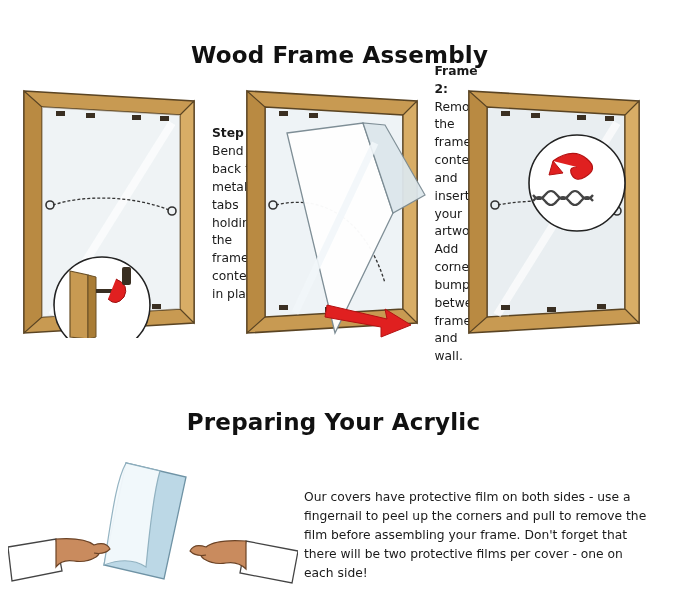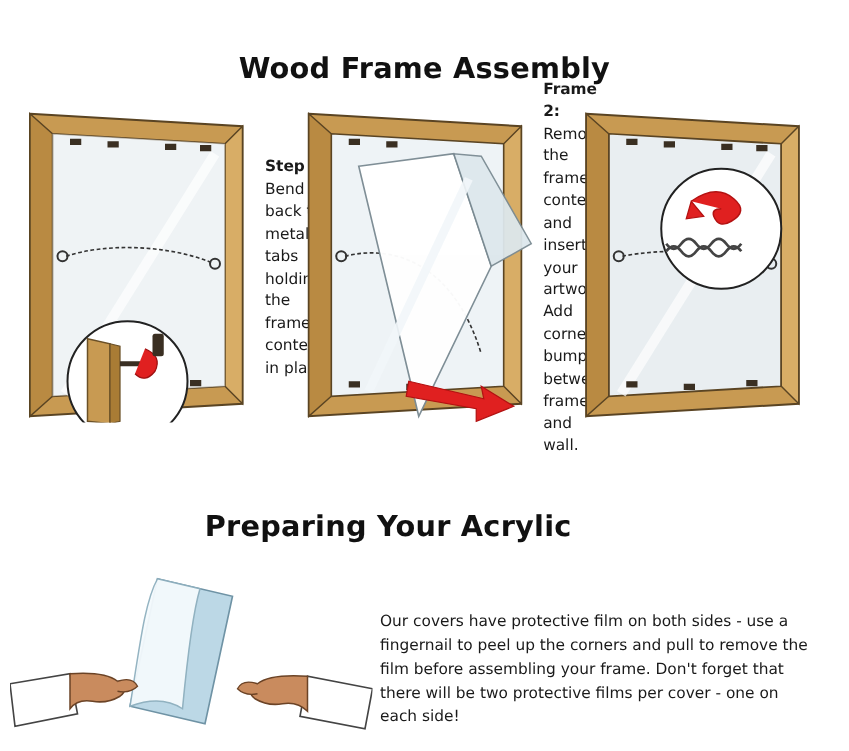--- a/index.html
+++ b/index.html
@@ -30,22 +30,23 @@
   #title-wood {
     position: absolute;
     top: 2px;
     left: 0;
     width: 679px;
     margin-top: 40px;
   }
   #title-acrylic {
     position: absolute;
     top: 409px;
-    left: 14px;
+    left: 0;
     width: 593px;
+    padding-left: 37px;
   }
   .steps-row {
     position: absolute;
     top: 55px;
     left: 0;
     width: 679px;
     display: flex;
     justify-content: space-between;
     padding: 0 12px;
     box-sizing: border-box;

